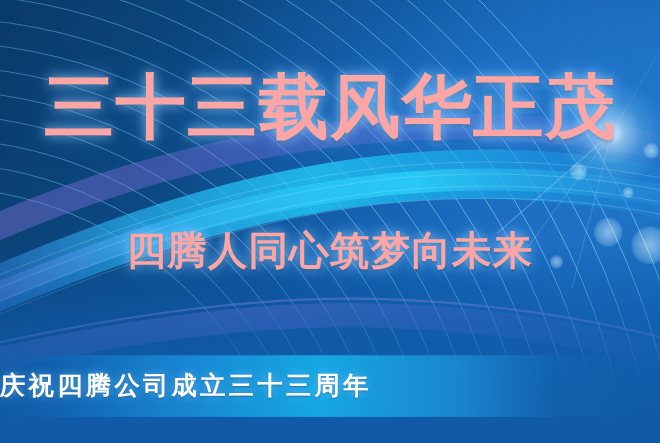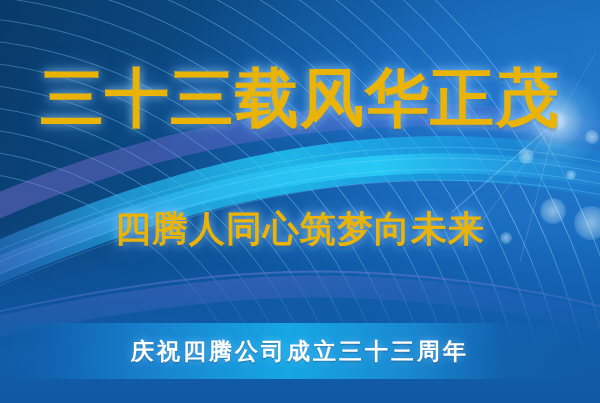--- a/index.html
+++ b/index.html
@@ -32,21 +32,21 @@
   
   .bg-lower {
     background: linear-gradient(180deg, rgba(17,92,170,0) 55%, rgba(16,90,170,0.55) 72%, #115ca9 88%, #1059a5 100%);
   }
 
   .title-line {
     position: absolute;
     left: 0;
     width: 100%;
     text-align: center;
-    color: #eab308;
+    color: #fca5a5;
     font-weight: 700;
     letter-spacing: 1px;
     white-space: nowrap;
     text-shadow:
       0 0 10px rgba(150,210,255,0.85),
       0 0 22px rgba(90,170,255,0.55),
       0 2px 3px rgba(3,30,60,0.45);
   }
   #title-1 {
     top: 57px;
@@ -72,21 +72,21 @@
         #16a7e4 48%,
         rgba(26,140,212,0.92) 68%,
         rgba(19,100,176,0.6) 84%,
         rgba(14,80,145,0) 97%);
   }
   .banner-text {
     position: absolute;
     left: 0;
     top: 336px;
     width: 600px;
-    text-align: center;
+    text-align: left;
     color: #ffffff;
     font-size: 23px;
     line-height: 30px;
     letter-spacing: 3px;
     font-family: "DejaVu Serif", "Liberation Serif", serif;
     font-weight: 600;
     white-space: nowrap;
     text-shadow: 0 0 8px rgba(120,200,255,0.75), 0 1px 2px rgba(0,40,80,0.5);
   }
   .flare-core {

